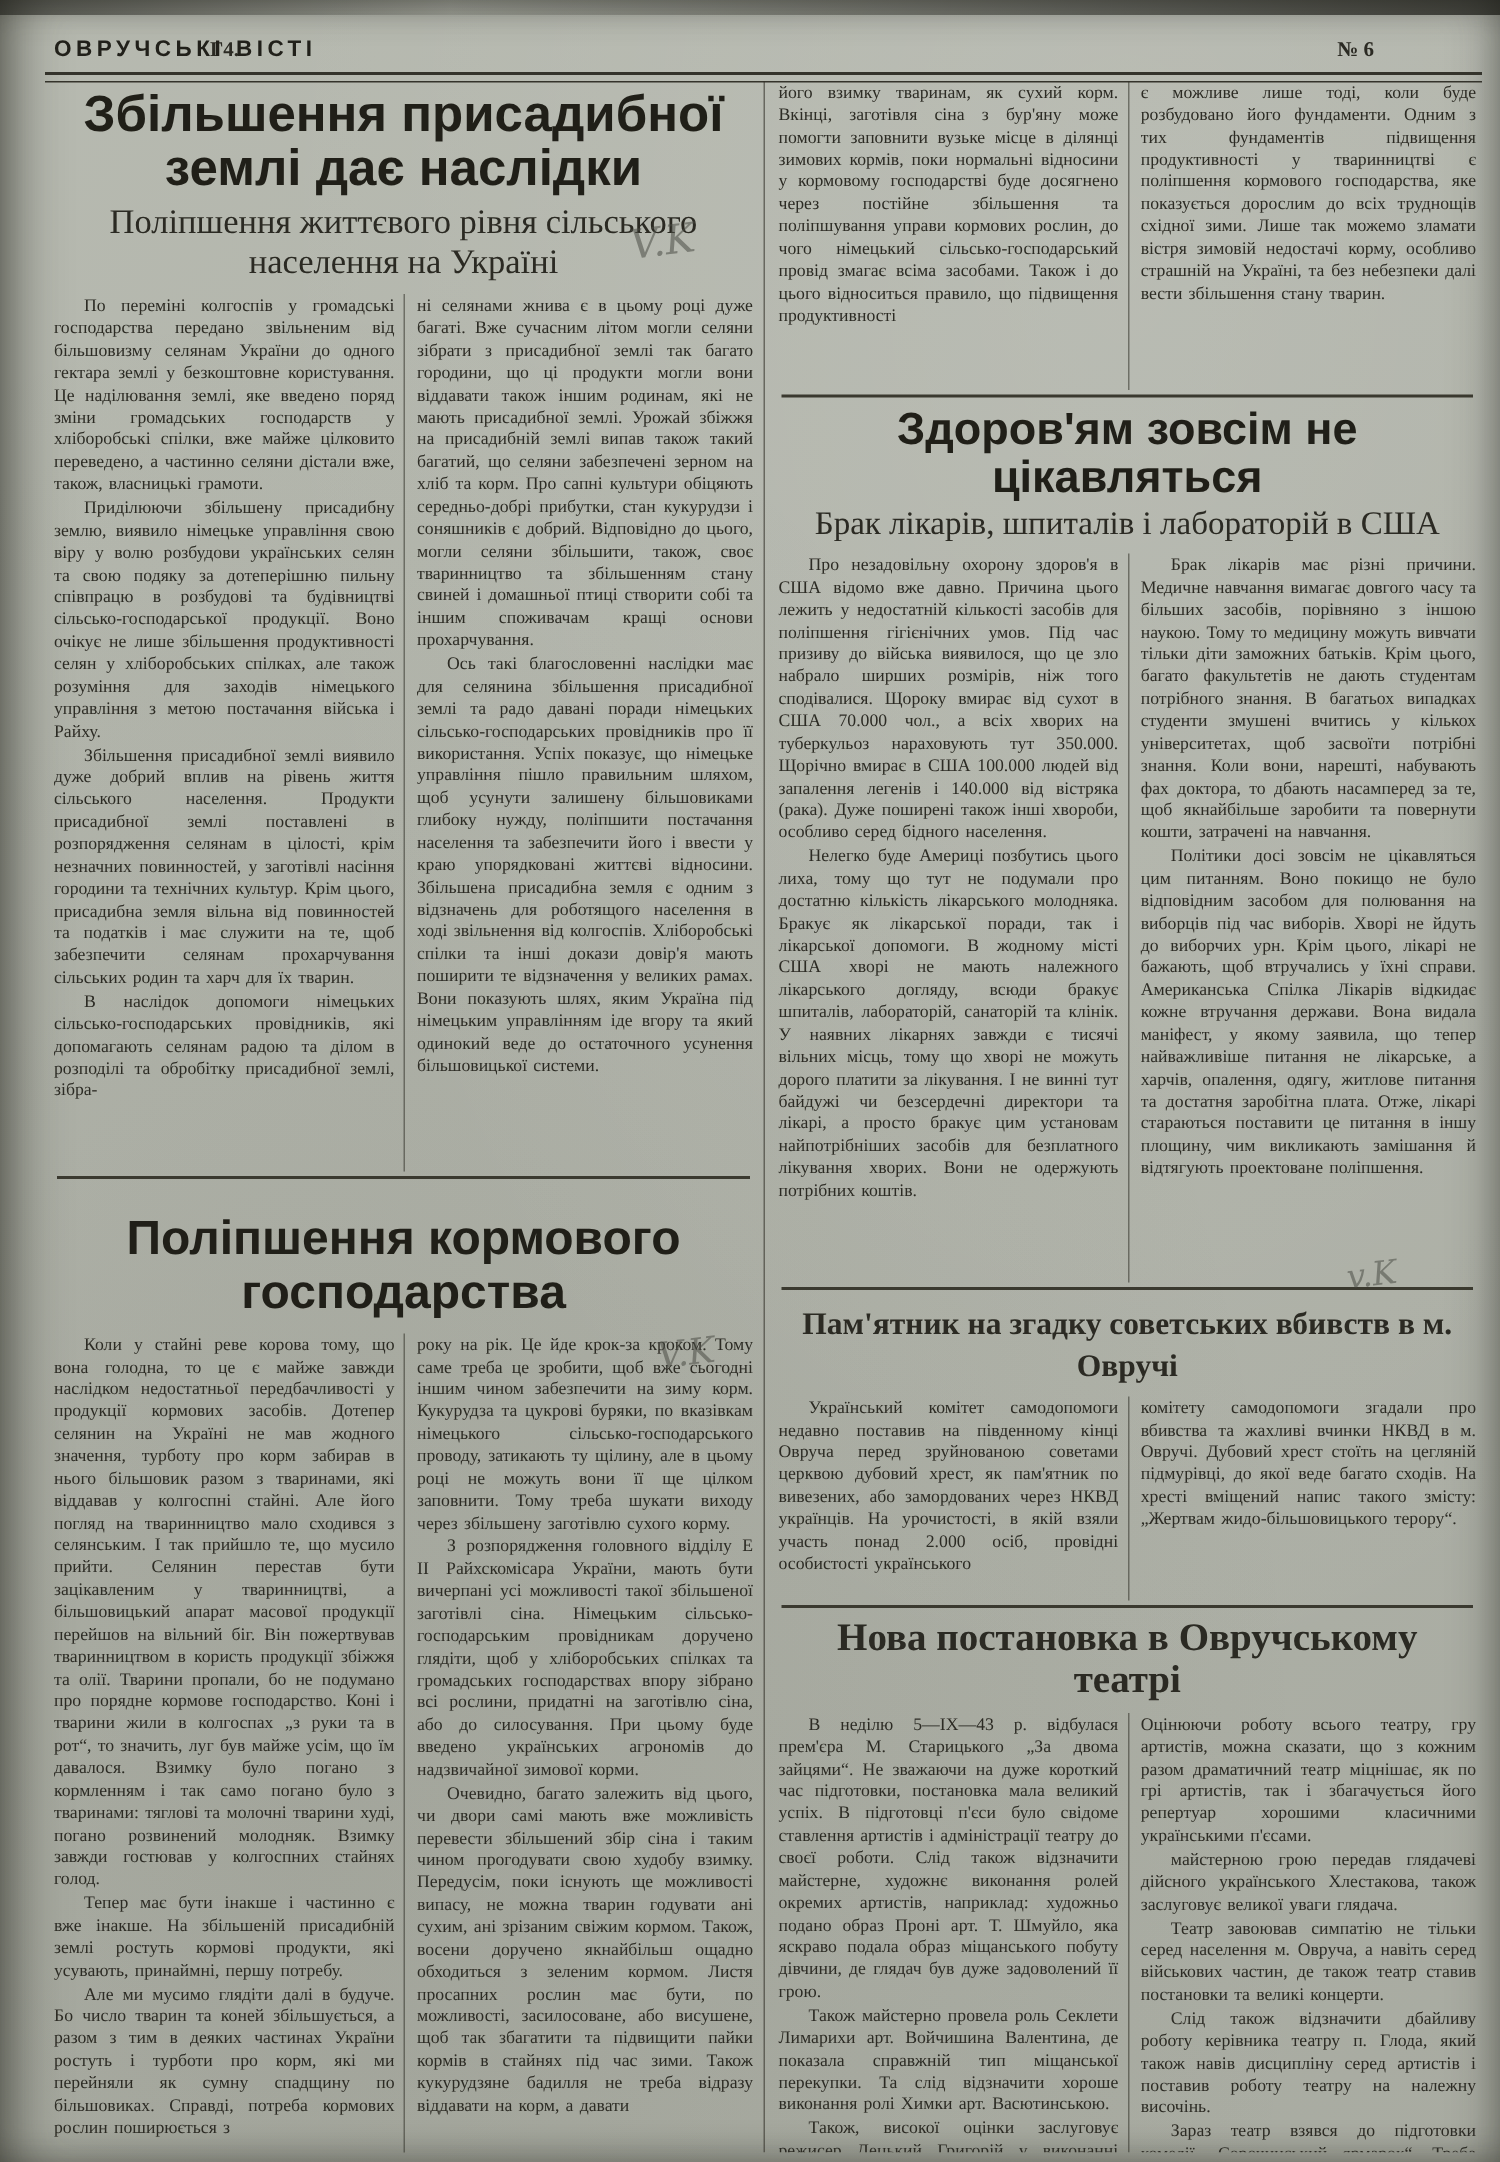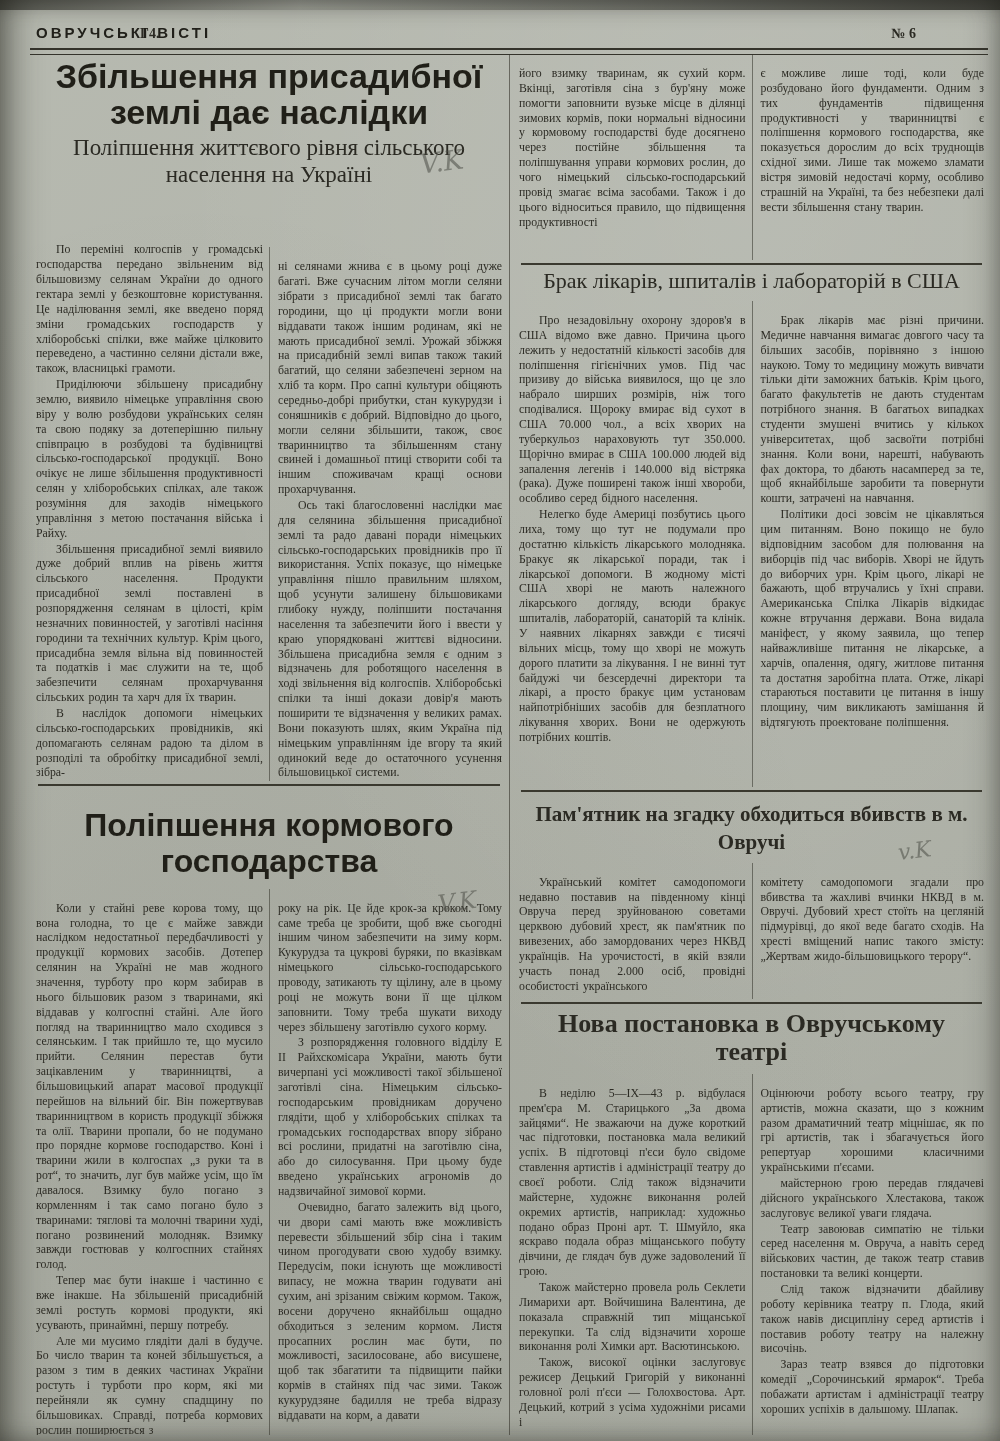--- a/index.html
+++ b/index.html
@@ -41,27 +41,27 @@
   .land-head{font-size:34px;line-height:1.06;margin:4px 0 2px;text-align:center;}
   .land-sub{font-size:23px;line-height:1.18;text-align:center;margin:4px 8px 8px;}
   .fodder-head{font-size:32px;line-height:1.1;margin:22px 0 10px;}
   .health-head{font-size:30px;line-height:1.05;margin:6px 0 2px;}
   .health-sub{font-size:22px;text-align:center;margin:2px 0 7px;}
   .monument-head{font-weight:bold;font-size:21px;line-height:1.35;text-align:center;margin:8px 0 6px;}
   .theater-head{font-weight:bold;font-size:26px;line-height:1.1;text-align:center;margin:6px 16px 7px;}
 
   
   .cols{display:flex;align-items:stretch;}
-  .col{width:50%;box-sizing:border-box;padding:12px 6px 0 2px;text-align:justify;overflow:hidden;
+  .col{width:50%;box-sizing:border-box;padding:0 6px 0 2px;text-align:justify;overflow:hidden;
     font-size:11.8px;line-height:1.26;word-spacing:1.2px;color:#2c2b24;}
   .col + .col{border-left:1px solid rgba(50,49,40,.55);padding-left:8px;padding-right:2px;}
   .col p{margin:0 0 1px;text-indent:1.7em;}
   .col.cont p:first-child{text-indent:0;}
 
-  .h-land-cols{height:585px;align-items:flex-end;}
+  .h-land-cols{height:585px;}
   .h-fodder-cols{height:600px;}
   .h-top-cols{height:206px;}
   .h-health-cols{height:486px;}
   .h-monument-cols{height:136px;}
   .h-theater-cols{height:368px;}
 
   .divider{border:none;border-top:2px solid #3a392f;margin:3px 4px;}
 
   
   .mark{position:absolute;font-family:"DejaVu Serif",serif;font-style:italic;
@@ -129,37 +129,38 @@
             </div>
           <div class="col cont">
               <p>є можливе лише тоді, коли буде розбудовано його фундаменти. Одним з тих фундаментів підвищення продуктивності у тваринництві є поліпшення кормового господарства, яке показується дорослим до всіх труднощів східної зими. Лише так можемо зламати вістря зимовій недостачі корму, особливо страшній на Україні, та без небезпеки далі вести збільшення стану тварин.</p>
             </div>
         </div>
       </section>
 
       <hr class="divider">
 
       <section>
+        <h1 class="slab health-head">Здоров'ям зовсім не цікавляться</h1>
         <div class="health-sub">Брак лікарів, шпиталів і лабораторій в США</div>
         <div class="cols h-health-cols">
           <div class="col">
               <p>Про незадовільну охорону здоров'я в США відомо вже давно. Причина цього лежить у недостатній кількості засобів для поліпшення гігієнічних умов. Під час призиву до війська виявилося, що це зло набрало ширших розмірів, ніж того сподівалися. Щороку вмирає від сухот в США 70.000 чол., а всіх хворих на туберкульоз нараховують тут 350.000. Щорічно вмирає в США 100.000 людей від запалення легенів і 140.000 від вістряка (рака). Дуже поширені також інші хвороби, особливо серед бідного населення.</p>
               <p>Нелегко буде Америці позбутись цього лиха, тому що тут не подумали про достатню кількість лікарського молодняка. Бракує як лікарської поради, так і лікарської допомоги. В жодному місті США хворі не мають належного лікарського догляду, всюди бракує шпиталів, лабораторій, санаторій та клінік. У наявних лікарнях завжди є тисячі вільних місць, тому що хворі не можуть дорого платити за лікування. І не винні тут байдужі чи безсердечні директори та лікарі, а просто бракує цим установам найпотрібніших засобів для безплатного лікування хворих. Вони не одержують потрібних коштів.</p>
             </div>
           <div class="col">
               <p>Брак лікарів має різні причини. Медичне навчання вимагає довгого часу та більших засобів, порівняно з іншою наукою. Тому то медицину можуть вивчати тільки діти заможних батьків. Крім цього, багато факультетів не дають студентам потрібного знання. В багатьох випадках студенти змушені вчитись у кількох університетах, щоб засвоїти потрібні знання. Коли вони, нарешті, набувають фах доктора, то дбають насамперед за те, щоб якнайбільше заробити та повернути кошти, затрачені на навчання.</p>
               <p>Політики досі зовсім не цікавляться цим питанням. Воно покищо не було відповідним засобом для полювання на виборців під час виборів. Хворі не йдуть до виборчих урн. Крім цього, лікарі не бажають, щоб втручались у їхні справи. Американська Спілка Лікарів відкидає кожне втручання держави. Вона видала маніфест, у якому заявила, що тепер найважливіше питання не лікарське, а харчів, опалення, одягу, житлове питання та достатня заробітна плата. Отже, лікарі стараються поставити це питання в іншу площину, чим викликають замішання й відтягують проектоване поліпшення.</p>
             </div>
         </div>
       </section>
 
       <hr class="divider">
 
       <section>
-        <h2 class="monument-head">Пам'ятник на згадку обходиться вбивств в м. Овручі</h2>
+        <h2 class="monument-head">Пам'ятник на згадку советських вбивств в м. Овручі</h2>
         <div class="cols h-monument-cols">
           <div class="col">
               <p>Український комітет самодопомоги недавно поставив на південному кінці Овруча перед зруйнованою советами церквою дубовий хрест, як пам'ятник по вивезених, або замордованих через НКВД українців. На урочистості, в якій взяли участь понад 2.000 осіб, провідні особистості українського</p>
             </div>
           <div class="col cont">
               <p>комітету самодопомоги згадали про вбивства та жахливі вчинки НКВД в м. Овручі. Дубовий хрест стоїть на цегляній підмурівці, до якої веде багато сходів. На хресті вміщений напис такого змісту: „Жертвам жидо-більшовицького терору“.</p>
             </div>
         </div>
       </section>
 

